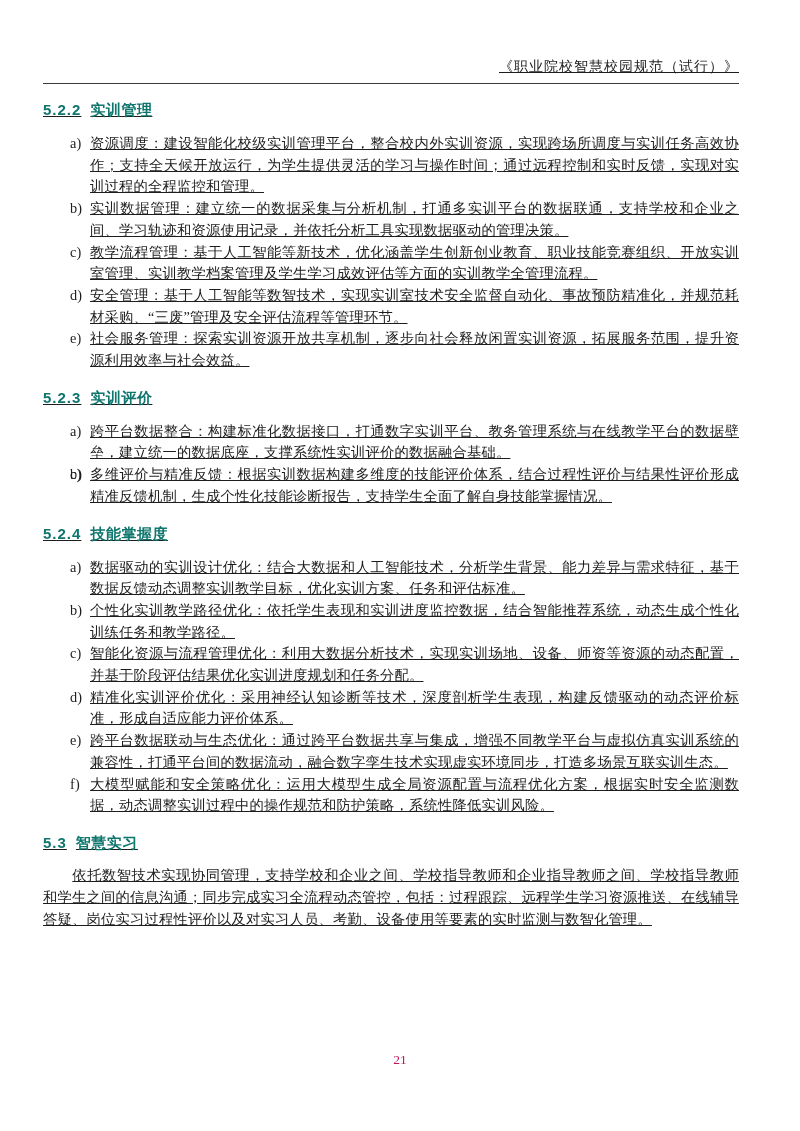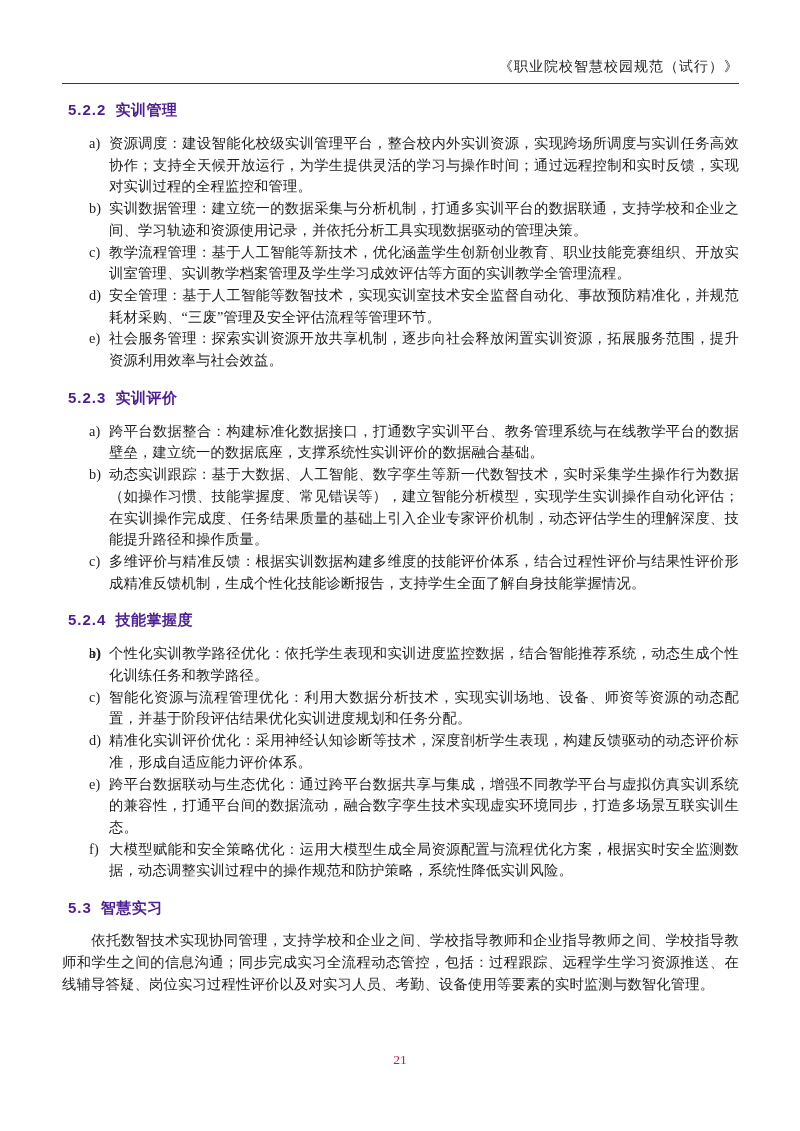--- a/index.html
+++ b/index.html
@@ -10,45 +10,46 @@
     font-family: "Liberation Serif", "DejaVu Serif", serif;
     color: #1d1d1d;
     overflow: hidden;
   }
   .page {
     position: relative;
     width: 800px; height: 1131px;
     background: #ffffff;
   }
   .content {
-    padding: 58px 61px 0 62px; 
+    padding: 58px 61px 0 43px; 
+    text-decoration: underline;
   }
   
   .header-title {
     text-align: right;
     font-size: 14px;
     letter-spacing: 1px;
     color: #222;
     line-height: 18px;
   }
   .header-rule {
     margin-top: 7px;
     border: 0;
     border-top: 1.7px solid #3a3a3a;
     height: 0;
   }
   
   .doc-section { margin-top: 15px; }
   .sec-heading {
-    margin: 6px;
+    margin: 0;
     font-family: "Liberation Sans", "DejaVu Sans", sans-serif;
     font-weight: 700;
     font-size: 15px;
     line-height: 22px;
-    color: #4c1d95;
+    color: #0f766e;
     letter-spacing: 0.5px;
   }
   .sec-num { margin-right: 9px; letter-spacing: 1px; }
   .sec-items {
     list-style: none;
     margin: 12px 0 0 0;
     padding: 0;
   }
   .sec-item {
     position: relative;
@@ -131,38 +132,38 @@
       <span class="sec-num">5.2.3</span><span class="sec-title">实训评价</span>
     </h2>
     <ol class="sec-items">
   <li class="sec-item">
     <span class="item-marker">a)</span>
     <span class="item-text">跨平台数据整合：构建标准化数据接口，打通数字实训平台、教务管理系统与在线教学平台的数据壁垒，建立统一的数据底座，支撑系统性实训评价的数据融合基础。</span>
   </li>
 
   <li class="sec-item">
     <span class="item-marker">b)</span>
-    <span class="item-text">动态实训跟踪：基于大数据、人工智能、数字孪生等新一代数智技术，实时采集学生操作行为数据（如操作习惯、技能掌握度、常见错误等），建立智能分析模型，实现学生实训操作自动化评估；在实训操作完成度、任务结果质量的基础上引入企业专家评价机制，动态评估学生的理解深度、技能提升路径和操作质量。</span>
   </li>
 
   <li class="sec-item">
     <span class="item-marker">c)</span>
     <span class="item-text">多维评价与精准反馈：根据实训数据构建多维度的技能评价体系，结合过程性评价与结果性评价形成精准反馈机制，生成个性化技能诊断报告，支持学生全面了解自身技能掌握情况。</span>
   </li>
 </ol>
 
   </section>
 
   <section class="doc-section">
     <h2 class="sec-heading">
       <span class="sec-num">5.2.4</span><span class="sec-title">技能掌握度</span>
     </h2>
     <ol class="sec-items">
   <li class="sec-item">
     <span class="item-marker">a)</span>
+    <span class="item-text">数据驱动的实训设计优化：结合大数据和人工智能技术，分析学生背景、能力差异与需求特征，基于数据反馈动态调整实训教学目标，优化实训方案、任务和评估标准。</span>
   </li>
 
   <li class="sec-item">
     <span class="item-marker">b)</span>
     <span class="item-text">个性化实训教学路径优化：依托学生表现和实训进度监控数据，结合智能推荐系统，动态生成个性化训练任务和教学路径。</span>
   </li>
 
   <li class="sec-item">
     <span class="item-marker">c)</span>
     <span class="item-text">智能化资源与流程管理优化：利用大数据分析技术，实现实训场地、设备、师资等资源的动态配置，并基于阶段评估结果优化实训进度规划和任务分配。</span>

